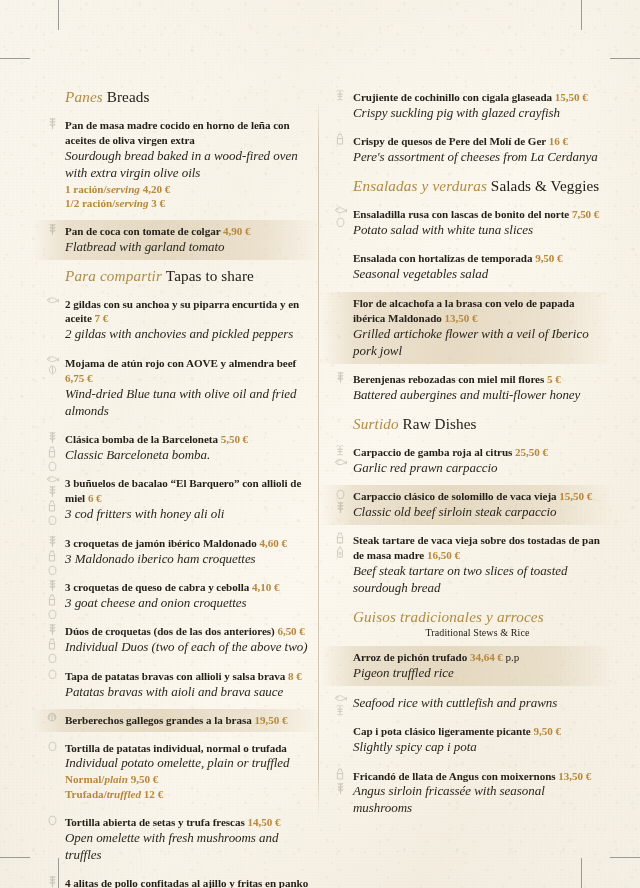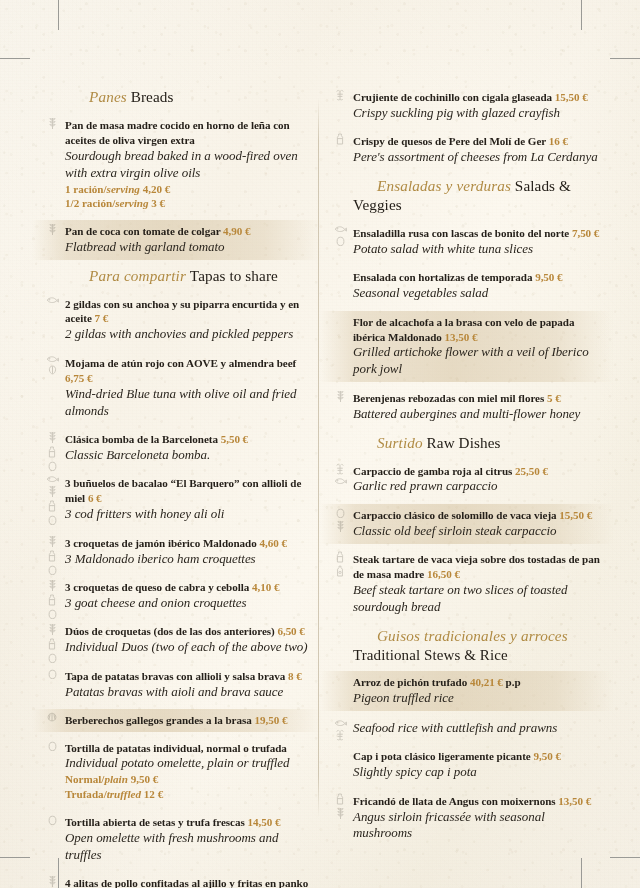--- a/index.html
+++ b/index.html
@@ -81,29 +81,29 @@
     line-height: 1.24;
     margin-left: 23px;
     margin-bottom: 9px;
     white-space: normal;
   }
   .sec-es {
     font-style: italic;
     color: #b08b44;
     font-weight: 400;
     letter-spacing: 0.15px;
-    margin-left: 24px;
   }
   .sec-en {
     color: #25201a;
     font-weight: 400;
     font-style: normal;
     letter-spacing: 0.1px;
-  }
-  .sec-head.stacked .sec-en { display: block; font-size: 15px; }
+    text-align: center;
+  }
+  .sec-head.stacked .sec-en { display: block; font-size: 10px; }
 
   
   .dish {
     position: relative;
     padding: 2px 0 2px 23px;
     margin-bottom: 8.5px;
   }
   .dish.hl::before {
     content: "";
     position: absolute;
@@ -139,21 +139,21 @@
     white-space: nowrap;
     text-align: right;
   }
   .opt {
     font-size: 11.1px;
     line-height: 1.345;
     color: #b8873a;
     font-weight: 700;
   }
   .opt .oen { font-style: italic; font-weight: 700; text-align: center; }
-  .suffix { color: #241f19; font-weight: 700; }
+  .suffix { color: #241f19; font-weight: 400; }
 
   
   .aller {
     position: absolute;
     left: 0; top: 1px;
     width: 20px;
     display: flex;
     flex-direction: column;
     align-items: center;
     gap: 2px;
@@ -614,21 +614,21 @@
             </svg>
           </span>
         </span>
         <div class="d-es"><span>Steak tartare de vaca vieja sobre dos tostadas de pan de masa madre</span> <span class="price">16,50 €</span></div>
         <div class="d-en">Beef steak tartare on two slices of toasted sourdough bread</div>
       </div>
     </div>
     <div class="section">
       <div class="sec-head stacked"><span class="sec-es">Guisos tradicionales y arroces</span><span class="sec-en">Traditional Stews &amp; Rice</span></div>
       <div class="dish hl">
-        <div class="d-es"><span>Arroz de pichón trufado</span> <span class="price">40,21 €</span> <span class="suffix">p.p</span></div>
+        <div class="d-es"><span>Arroz de pichón trufado</span> <span class="price">34,64 €</span> <span class="suffix">p.p</span></div>
         <div class="d-en">Pigeon truffled rice</div>
       </div>
       <div class="dish">
         <span class="aller">
           <span>
             <svg width="13" height="8" viewBox="0 0 13 8">
               <path d="M1.2 4c2.2-2.6 6-2.9 8.4-.8 .5.4 .9 .9 1.2 1.4-1.9 2.3-6.3 2.6-8.5 .6-.4-.3-.8-.7-1.1-1.2z"></path>
               <path d="M10.8 4.6l1.6-1.5v3z"></path>
               <circle cx="3.4" cy="3.6" r=".5"></circle>
             </svg>

